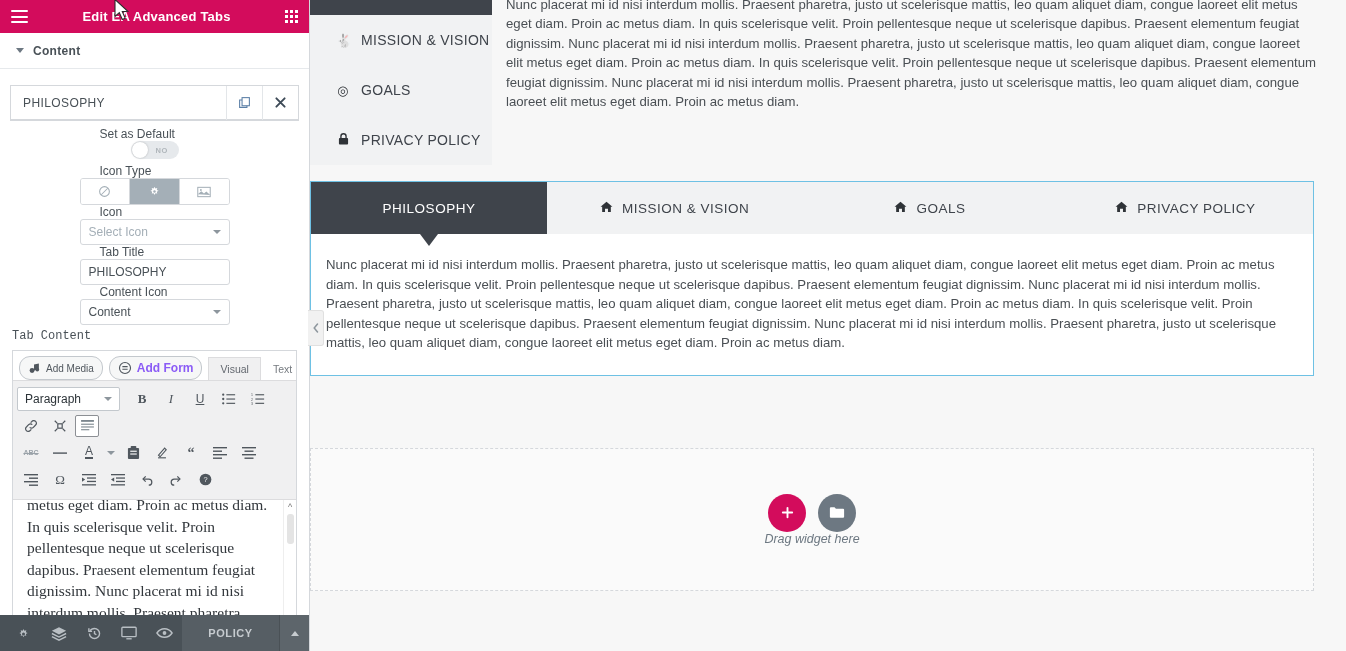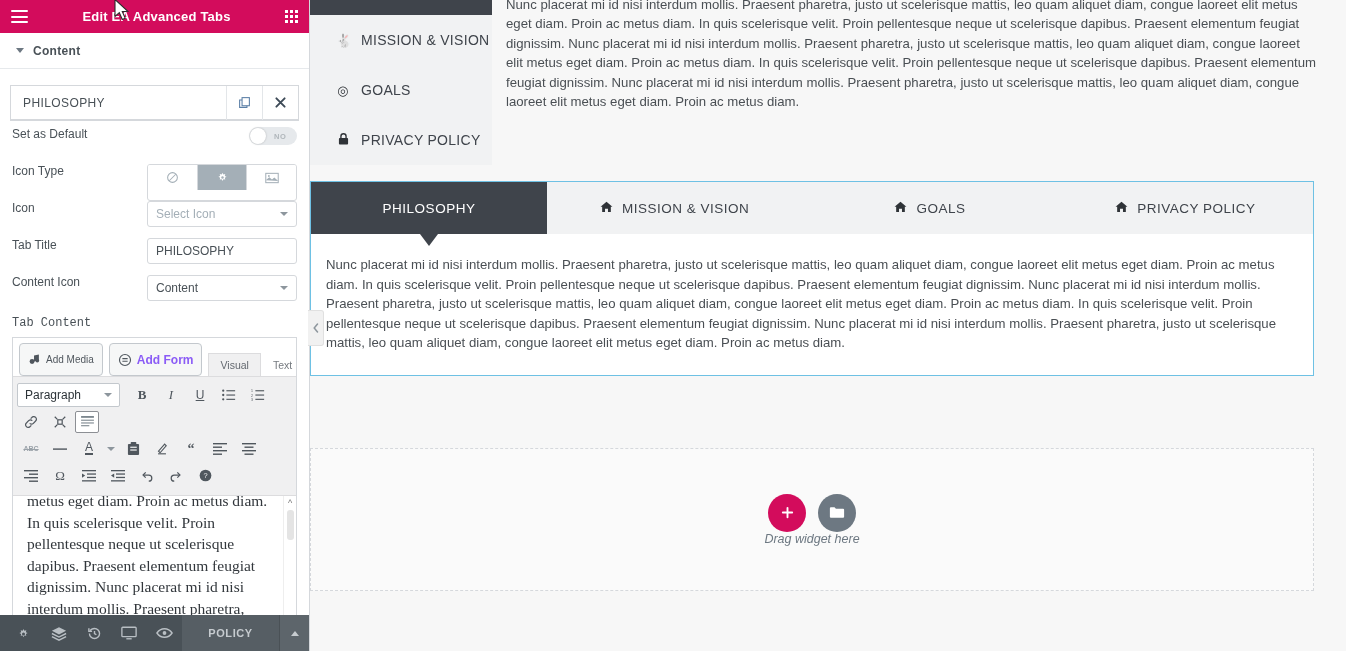--- a/index.html
+++ b/index.html
@@ -53,21 +53,21 @@
     border-bottom: 1px solid #d5d8dc;
   }
   .repeater-row .rtitle {
     flex: 1; padding-left: 12px; font-size: 12px; color: #495157; letter-spacing: .4px;
   }
   .repeater-row .ricon {
     width: 36px; height: 34px; display: flex; align-items: center; justify-content: center;
     border-left: 1px solid #e3e6e9; color: #5b7fa6; cursor: pointer;
   }
   .fields { padding: 6px 12px 0 12px; }
-  .field { display: flex; min-height: 37px; }
+  .field { display: flex; align-items: center; min-height: 37px; flex-direction: column; }
   .field > label { width: 110px; font-size: 12px; color: #495157; }
   .field > .ctl { flex: 1; display: flex; justify-content: flex-end; }
 
   .switch {
     width: 48px; height: 18px; border-radius: 9px; background: #e6e9ec;
     position: relative; cursor: pointer; display: flex; align-items: center;
   }
   .switch .knob { width: 16px; height: 16px; border-radius: 50%; background: #fff; margin-left: 1px; box-shadow: 0 0 2px rgba(0,0,0,.25); }
   .switch .lbl { font-size: 7.5px; color: #b0b6bb; font-weight: 700; margin-left: 8px; letter-spacing: .5px; }
 
@@ -89,22 +89,22 @@
   .select.placeholder span:first-child { color: #a4afb7; }
   .sel-caret { width: 0; height: 0; border-left: 4px solid transparent; border-right: 4px solid transparent; border-top: 4px solid #8d969d; }
 
   .field-block { padding: 4px 12px 0 12px; }
   .field-block .blabel { font-size: 12px; color: #495157; margin-bottom: 7px; font-family: Liberation Mono, monospace; }
 
   
   .wpeditor { border: 1px solid #d5d8dc; background: #f5f5f5; margin: 0 12px; }
   .wp-top { display: flex; align-items: flex-end; padding: 5px 6px 0 6px; background: #fff; gap: 6px; position: relative; }
   .wp-btn {
-    display: inline-flex; align-items: center; gap: 5px; height: 33px;
-    padding: 0 8px; border: 1px solid #c3c8cd; border-radius: 4px; background: #f6f7f7;
+    display: inline-flex; align-items: center; gap: 5px; height: 24px;
+    padding: 0 8px; border: 1px solid #c3c8cd; border-radius: 11px; background: #f6f7f7;
     font-size: 10px; color: #50575e; cursor: pointer; white-space: nowrap;
   }
   .wp-btn.form { font-size: 12px; font-weight: 700; color: #8b5cf6; }
   .wp-tabs { margin-left: auto; display: flex; align-items: flex-end; }
   .wp-tab {
     padding: 5px 11px 5px 11px; font-size: 10.5px; color: #767b80; cursor: pointer;
     border: 1px solid transparent; border-bottom: none;
   }
   .wp-tab.active { background: #f0f0f1; border-color: #dcdcde; color: #646970; }
 

